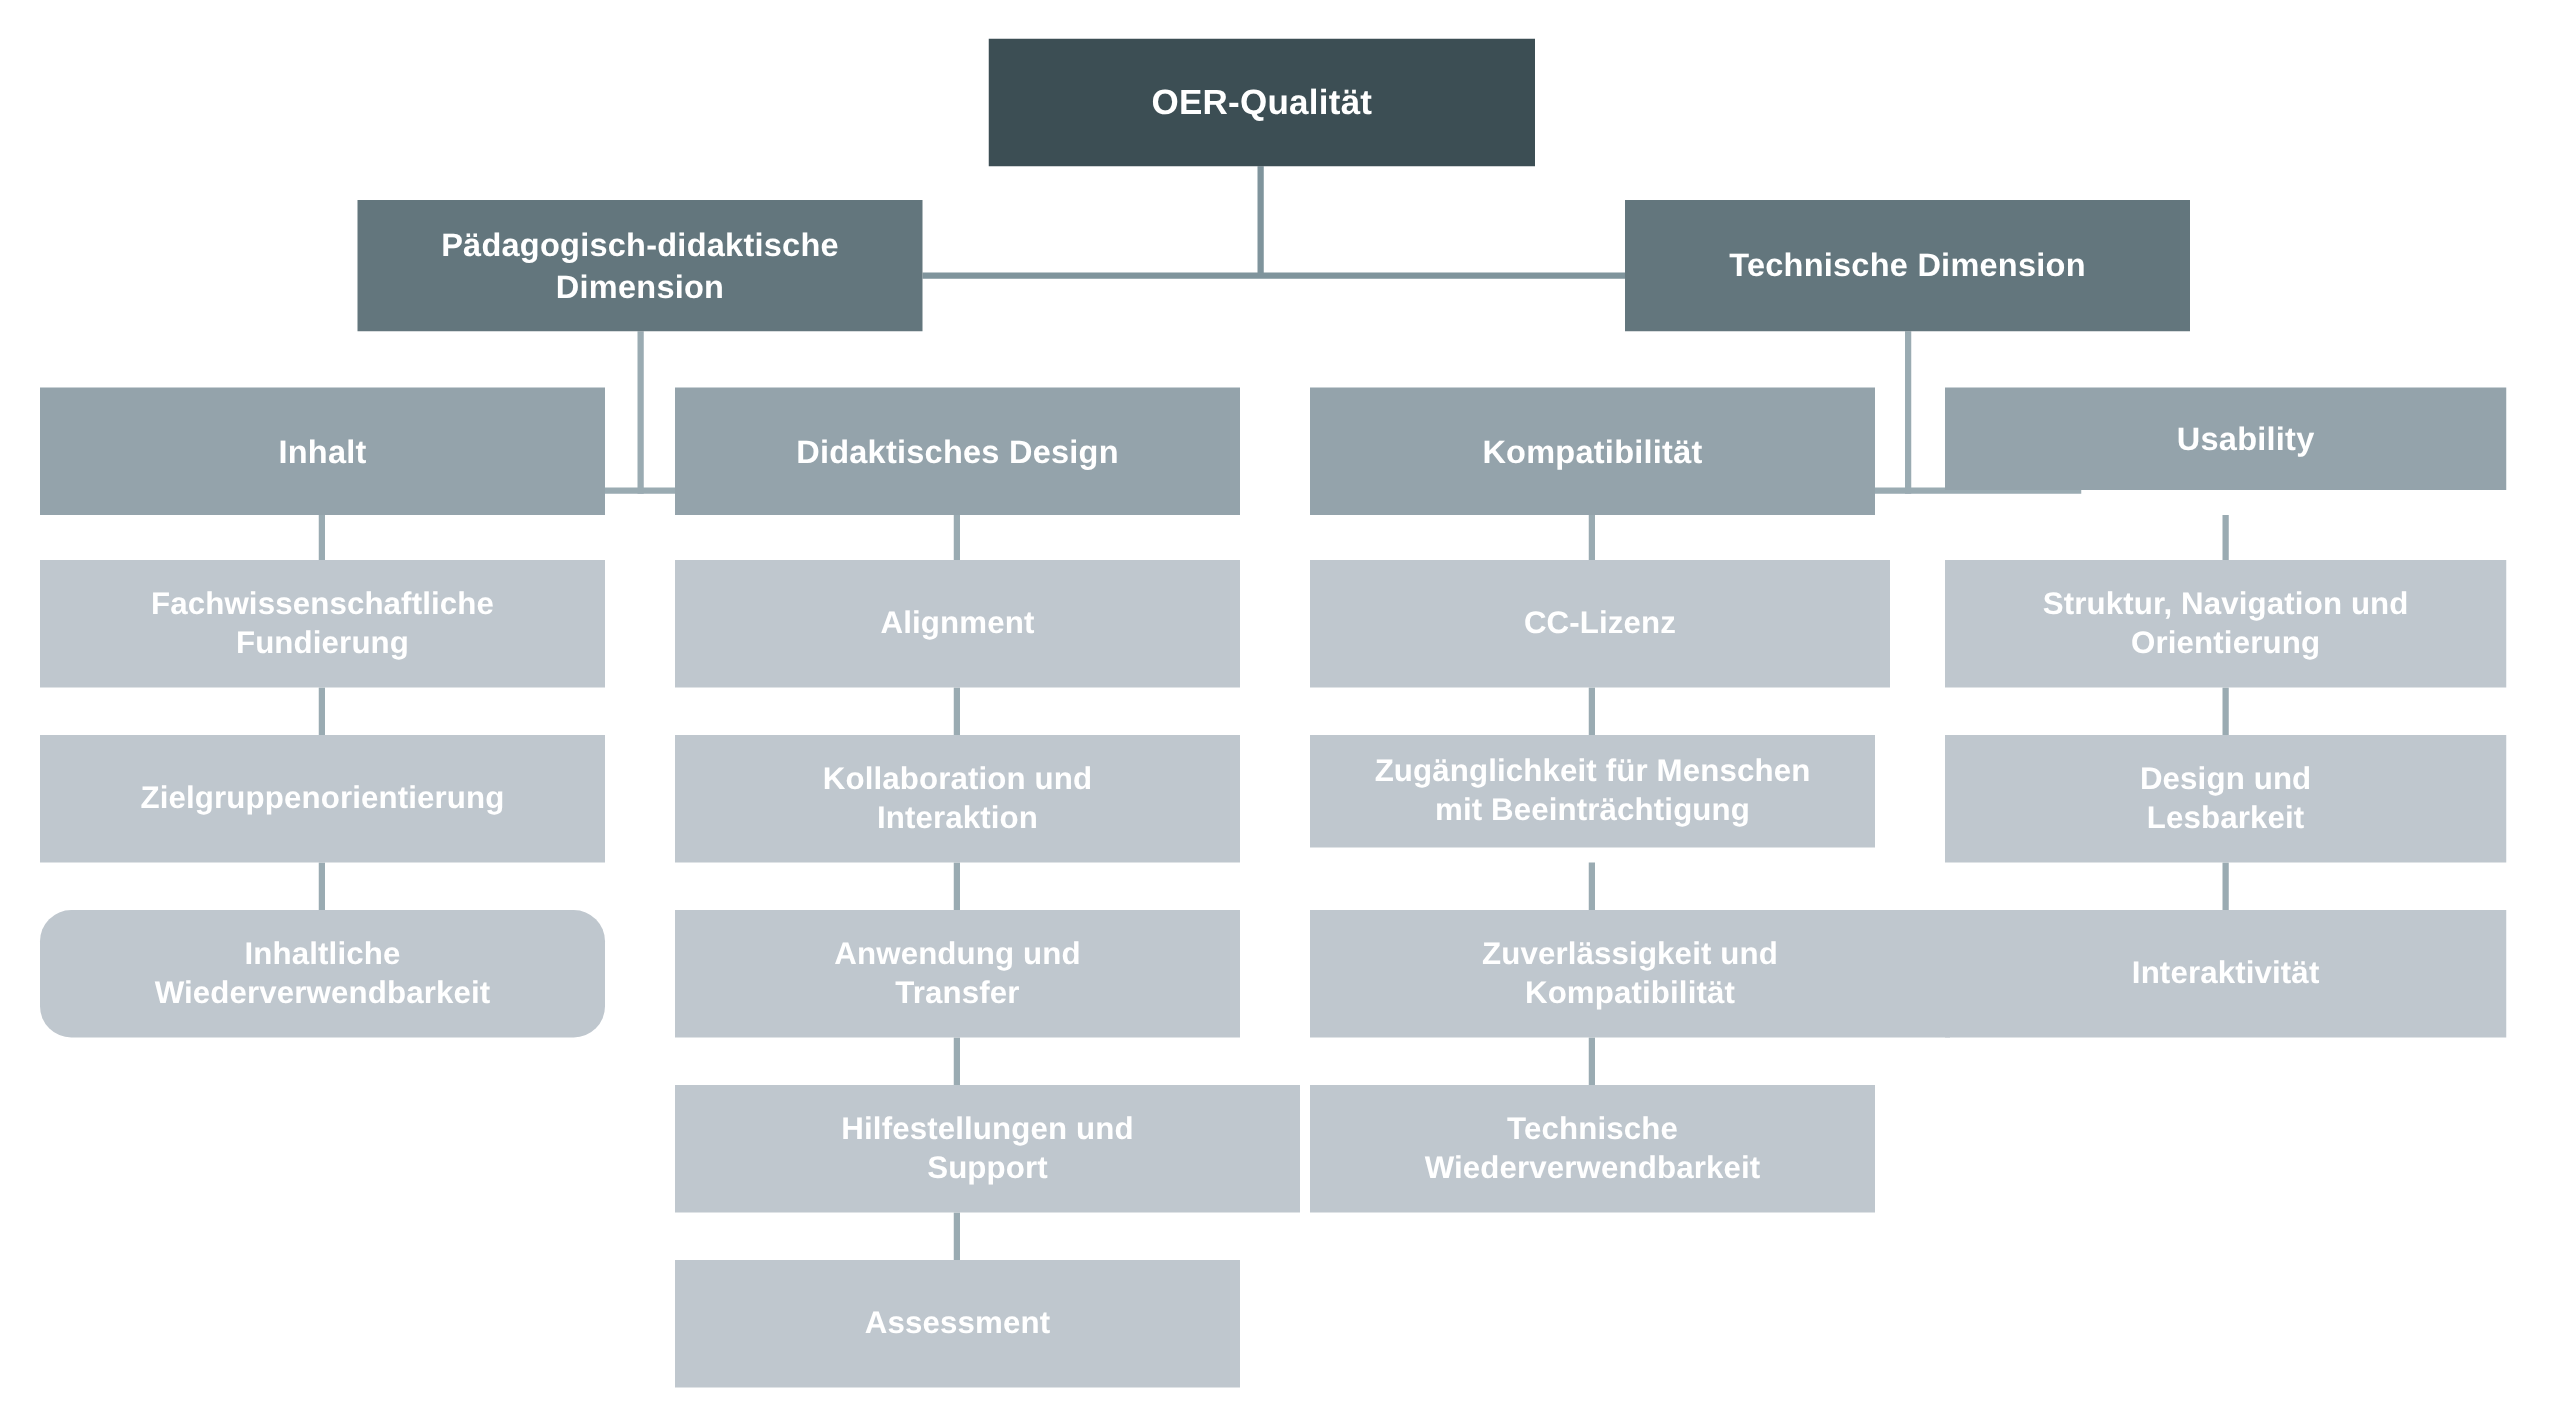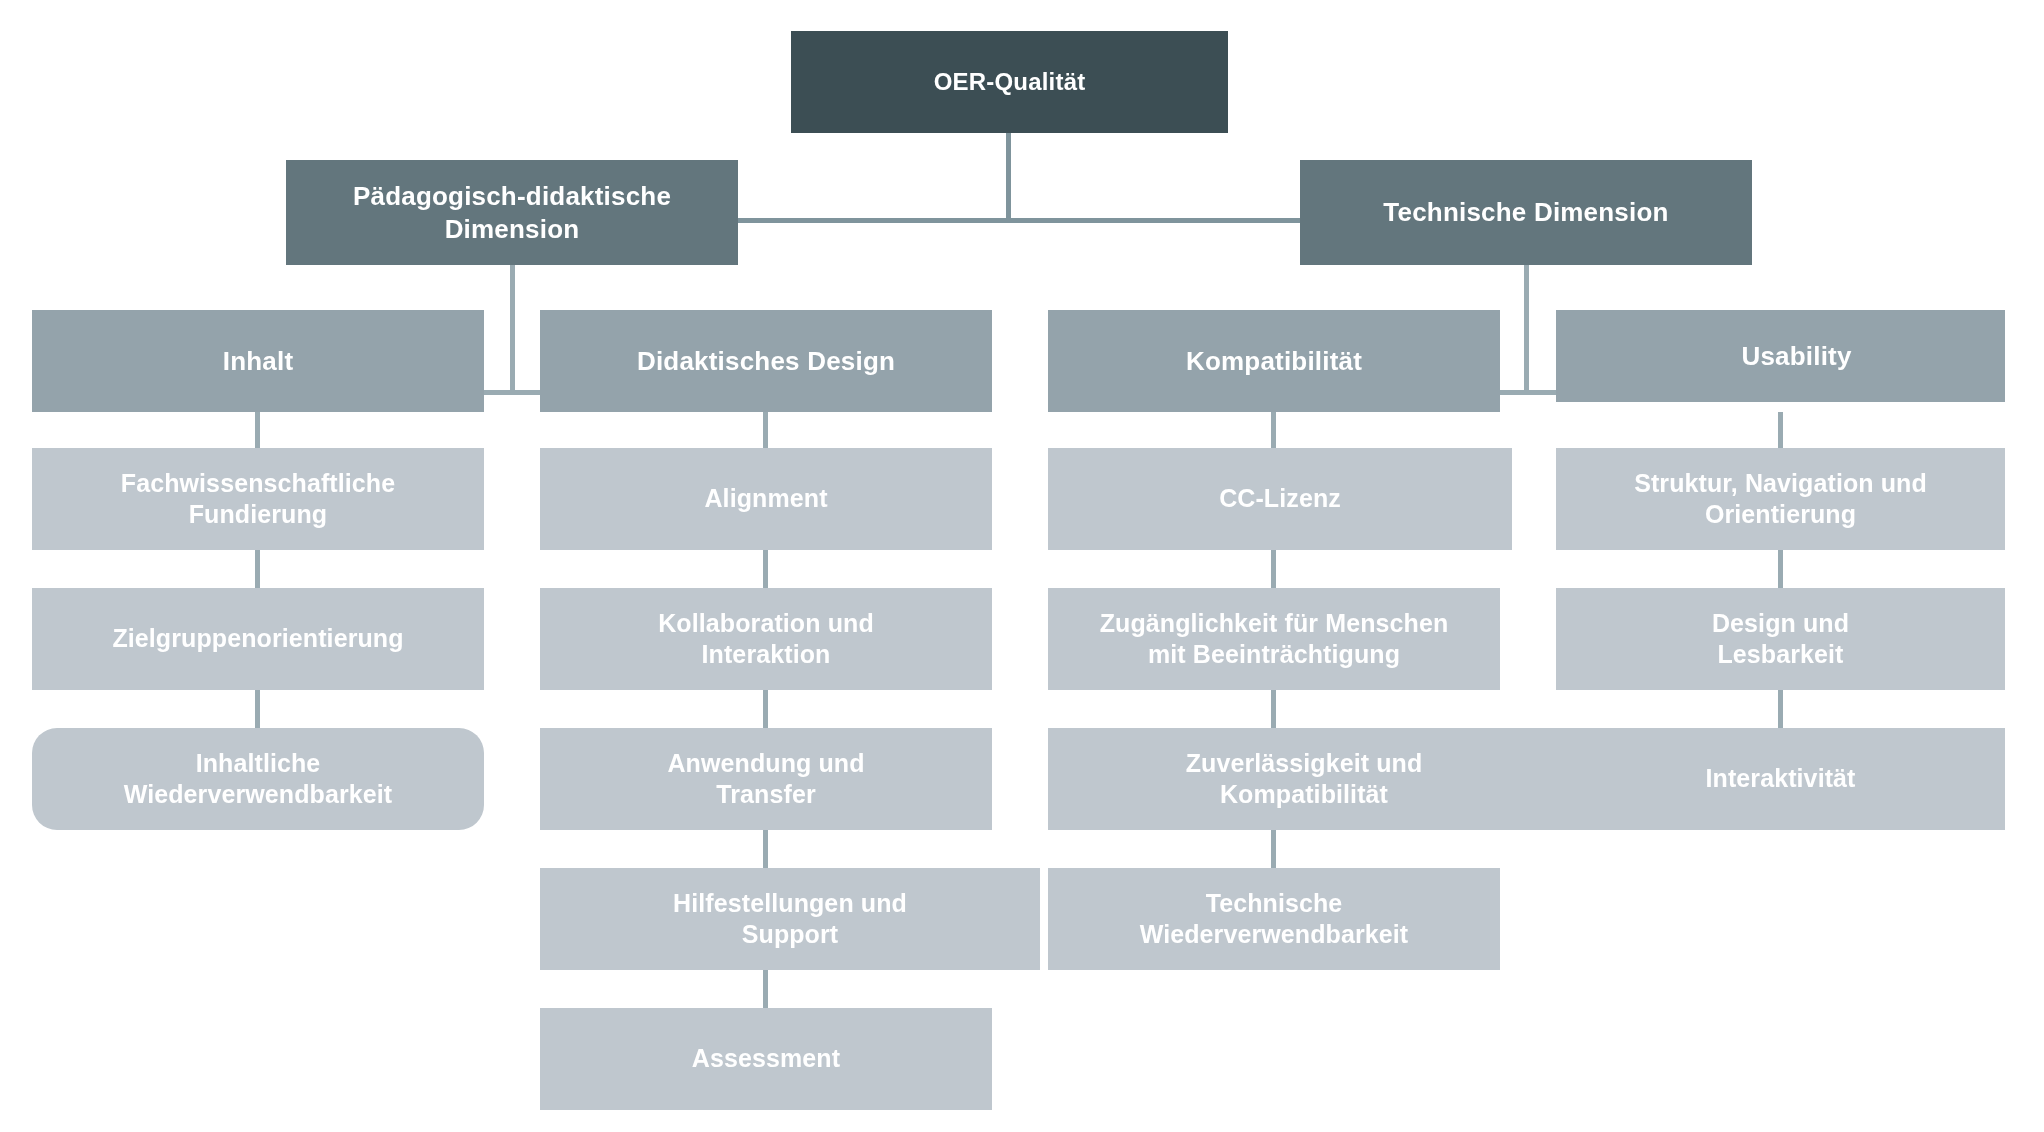--- a/index.html
+++ b/index.html
@@ -30,21 +30,21 @@
     line-height: 1.26;
     padding: 4px 14px;
     z-index: 3;
   }
   .node span {
     display: block;
     white-space: pre-line;
   }
   .level-root {
     background: #3c4e54;
-    font-size: 24px;
+    font-size: 28px;
     letter-spacing: 0.2px;
   }
   .level-dim {
     background: #63767d;
     font-size: 26px;
     letter-spacing: 0.2px;
   }
   .level-cat {
     background: #94a3ab;
     font-size: 26px;
@@ -118,21 +118,21 @@
   </div>
 
   <div class="node level-cat" style="left:540px; top:310px; width:452px; height:102px;">
     <span>Didaktisches Design</span>
   </div>
 
   <div class="node level-cat" style="left:1048px; top:310px; width:452px; height:102px;">
     <span>Kompatibilität</span>
   </div>
 
-  <div class="node level-cat" style="left:1556px; top:310px; width:449px; height:92px;padding-left:46px;">
+  <div class="node level-cat" style="left:1556px; top:310px; width:449px; height:82px;padding-left:46px;">
     <span>Usability</span>
   </div>
 
   <div class="node level-leaf" style="left:32px; top:448px; width:452px; height:102px;">
     <span>Fachwissenschaftliche
 Fundierung</span>
   </div>
   <div class="node level-leaf" style="left:32px; top:588px; width:452px; height:102px;">
     <span>Zielgruppenorientierung</span>
   </div>
@@ -156,21 +156,21 @@
     <span>Hilfestellungen und
 Support</span>
   </div>
   <div class="node level-leaf" style="left:540px; top:1008px; width:452px; height:102px;">
     <span>Assessment</span>
   </div>
 
   <div class="node level-leaf" style="left:1048px; top:448px; width:464px; height:102px;">
     <span>CC-Lizenz</span>
   </div>
-  <div class="node level-leaf" style="left:1048px; top:588px; width:452px; height:102px;">
+  <div class="node level-leaf" style="left:1048px; top:588px; width:452px; height:90px;">
     <span>Zugänglichkeit für Menschen
 mit Beeinträchtigung</span>
   </div>
   <div class="node level-leaf" style="left:1048px; top:728px; width:512px; height:102px;">
     <span>Zuverlässigkeit und
 Kompatibilität</span>
   </div>
   <div class="node level-leaf" style="left:1048px; top:868px; width:452px; height:102px;">
     <span>Technische
 Wiederverwendbarkeit</span>

